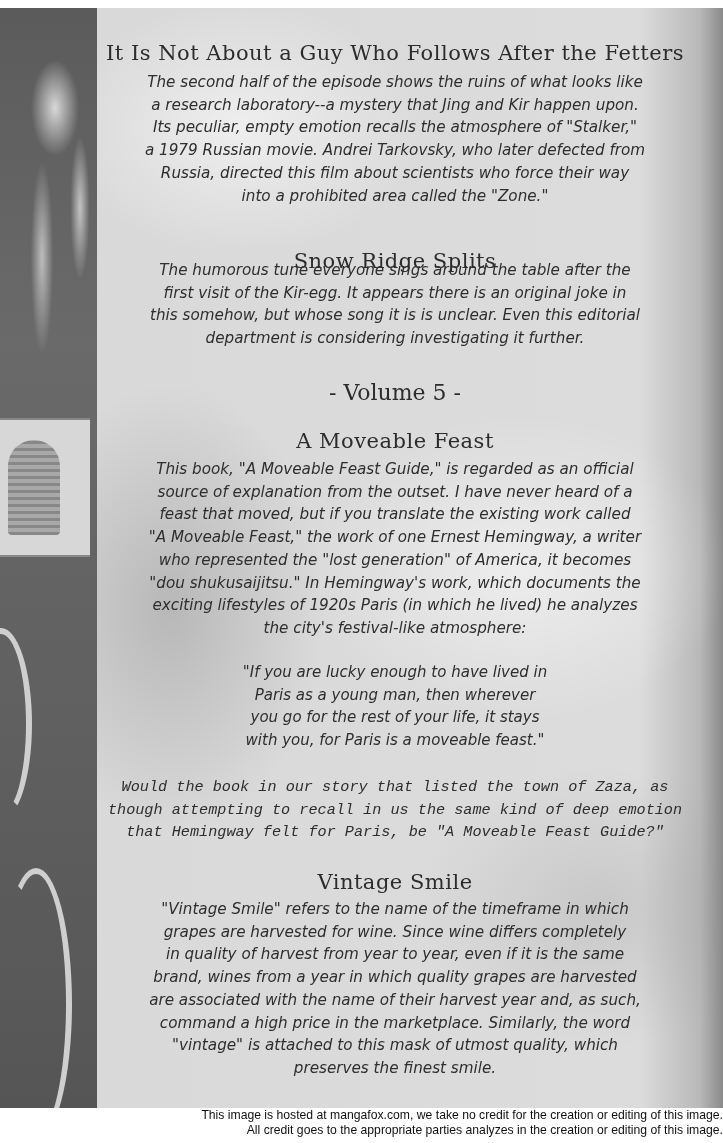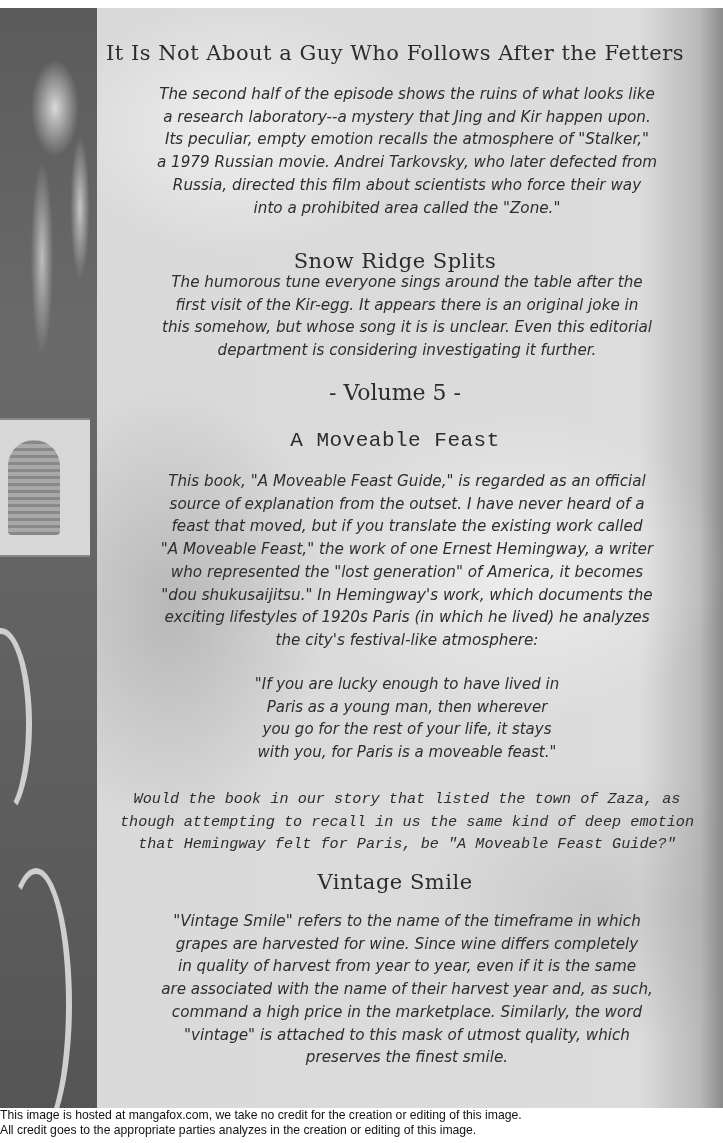--- a/index.html
+++ b/index.html
@@ -61,27 +61,27 @@
       font-family: "DejaVu Serif", serif;
       font-size: 22px; color: #2c2c2c;
       position: absolute; left: 0; width: 580px;
     }
     .para {
       position: absolute; left: 0; width: 580px;
       font-family: "DejaVu Sans", sans-serif;
       font-style: italic;
       font-size: 15.2px; line-height: 22.7px;
       color: #2e2e2e;
-      margin: 12px;
+      margin: 0;
     }
     .para span { display: block; white-space: nowrap; }
     .quote { font-size: 15px; }
     .footer {
       position: absolute; left: 0; top: 1108px; width: 723px; height: 35px;
-      background: #ffffff; text-align: left;
+      background: #ffffff; text-align: right;
       font-family: "Liberation Sans", sans-serif; font-size: 12.2px; line-height: 15px;
       color: #111;
     }
     .footer span { display: block; }
   </style>
 </head>
 <body>
 
 <div class="page">
   <div class="art-strip">
@@ -107,21 +107,21 @@
     <h2 class="sec-title" style="top:222px;margin-top:19px;">Snow Ridge Splits</h2>
     <p class="para" style="top:251px;">
       <span>The humorous tune everyone sings around the table after the</span>
       <span>first visit of the Kir-egg. It appears there is an original joke in</span>
       <span>this somehow, but whose song it is is unclear. Even this editorial</span>
       <span>department is considering investigating it further.</span>
     </p>
 
     <div class="volume-title" style="top:372px;">- Volume 5 -</div>
 
-    <h2 class="sec-title" style="top:421px;font-family:Liberation Mono, monospace;">A Moveable Feast</h2>
+    <h2 class="sec-title" style="top:421px;">A Moveable Feast</h2>
     <p class="para" style="top:450px;">
       <span>This book, "A Moveable Feast Guide," is regarded as an official</span>
       <span>source of explanation from the outset. I have never heard of a</span>
       <span>feast that moved, but if you translate the existing work called</span>
       <span>"A Moveable Feast," the work of one Ernest Hemingway, a writer</span>
       <span>who represented the "lost generation" of America, it becomes</span>
       <span>"dou shukusaijitsu." In Hemingway's work, which documents the</span>
       <span>exciting lifestyles of 1920s Paris (in which he lived) he analyzes</span>
       <span>the city's festival-like atmosphere:</span>
     </p>
@@ -137,20 +137,21 @@
       <span>Would the book in our story that listed the town of Zaza, as</span>
       <span>though attempting to recall in us the same kind of deep emotion</span>
       <span>that Hemingway felt for Paris, be "A Moveable Feast Guide?"</span>
     </p>
 
     <h2 class="sec-title" style="top:862px;">Vintage Smile</h2>
     <p class="para" style="top:890px;">
       <span>"Vintage Smile" refers to the name of the timeframe in which</span>
       <span>grapes are harvested for wine. Since wine differs completely</span>
       <span>in quality of harvest from year to year, even if it is the same</span>
+      <span>brand, wines from a year in which quality grapes are harvested</span>
       <span>are associated with the name of their harvest year and, as such,</span>
       <span>command a high price in the marketplace. Similarly, the word</span>
       <span>"vintage" is attached to this mask of utmost quality, which</span>
       <span>preserves the finest smile.</span>
     </p>
   </div>
 </div>
 
 <div class="footer">
   <span>This image is hosted at mangafox.com, we take no credit for the creation or editing of this image.</span>

